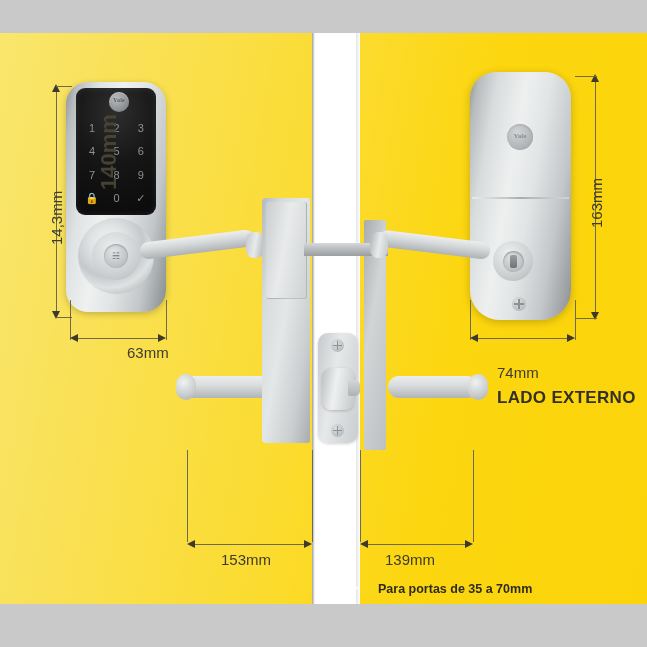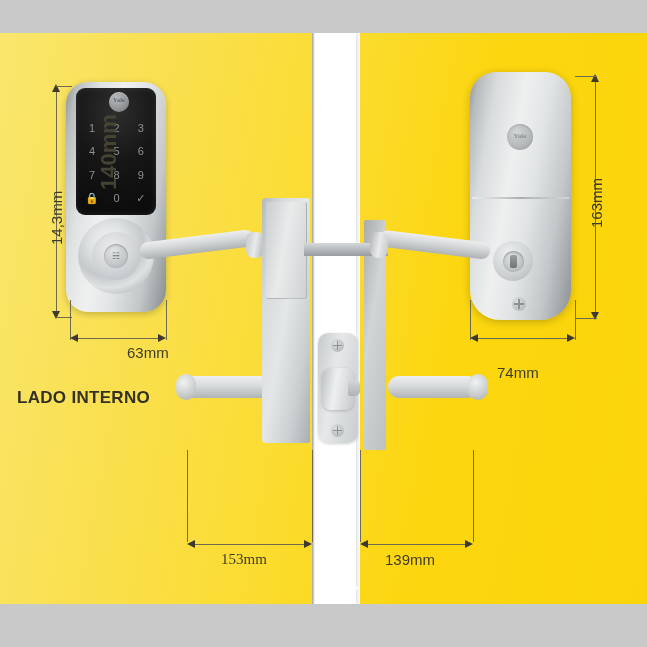--- a/index.html
+++ b/index.html
@@ -254,33 +254,34 @@
     <div class="arrow right" style="left:567px;top:334px;"></div>
     <div class="dim-label" style="left:497px;top:344px;margin-top:20px;">74mm</div>
   </div>
 
   <div>
     <div class="dl v" style="left:187px;top:450px;height:92px;"></div>
     <div class="dl v" style="left:312px;top:450px;height:92px;"></div>
     <div class="dl h" style="left:191px;top:544px;width:117px;"></div>
     <div class="arrow left" style="left:187px;top:540px;"></div>
     <div class="arrow right" style="left:304px;top:540px;"></div>
-    <div class="dim-label" style="left:221px;top:551px;font-family:Liberation Serif, serif;">153mm</div>
+    <div class="dim-label" style="left:221px;top:551px;">153mm</div>
   </div>
 
   <div>
     <div class="dl v" style="left:360px;top:450px;height:92px;"></div>
     <div class="dl v" style="left:473px;top:450px;height:92px;"></div>
     <div class="dl h" style="left:364px;top:544px;width:105px;"></div>
     <div class="arrow left" style="left:360px;top:540px;"></div>
     <div class="arrow right" style="left:465px;top:540px;"></div>
     <div class="dim-label" style="left:385px;top:551px;">139mm</div>
   </div>
 
   <div>
     <div class="dl h" style="left:319px;top:588px;width:36px;background:#ffffff;"></div>
     <div class="arrow w left" style="left:315px;top:584px;"></div>
     <div class="arrow w right" style="left:351px;top:584px;"></div>
   </div>
-
-  <div class="side-label" style="left:17px;top:388px;">LADO INTERNO</div>
+  <div class="door-note" style="left:378px;top:582px;">Para portas de 35 a 70mm</div>
+
+  <div class="side-label" style="left:497px;top:388px;">LADO EXTERNO</div>
 
 </div>
 
 </body></html>

